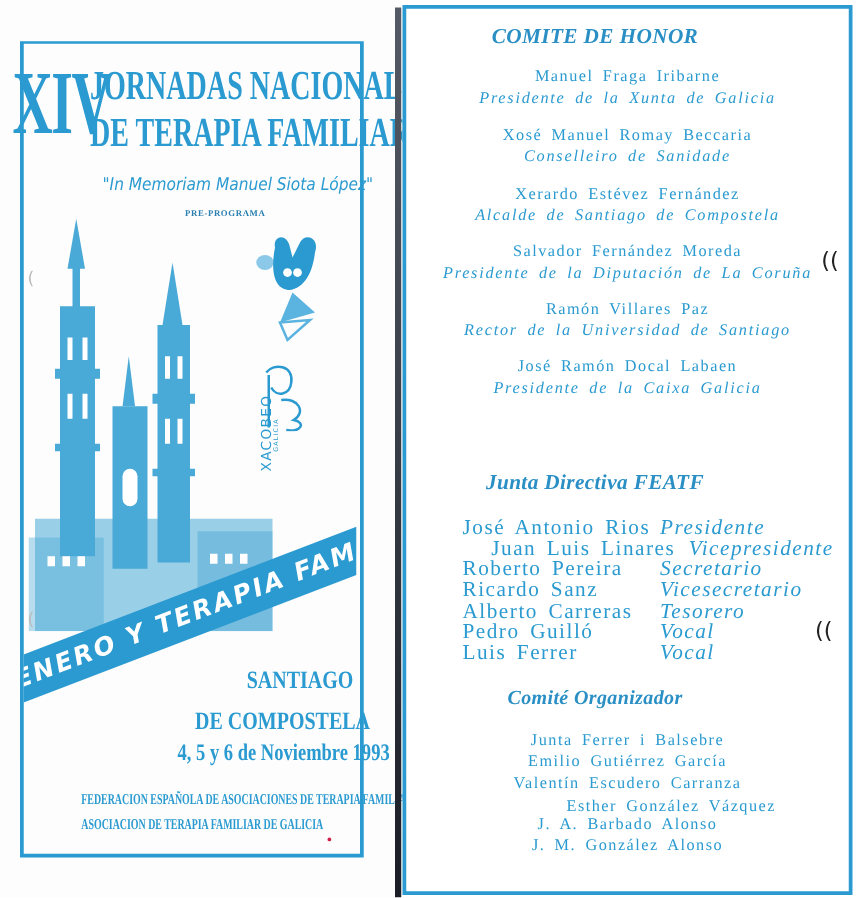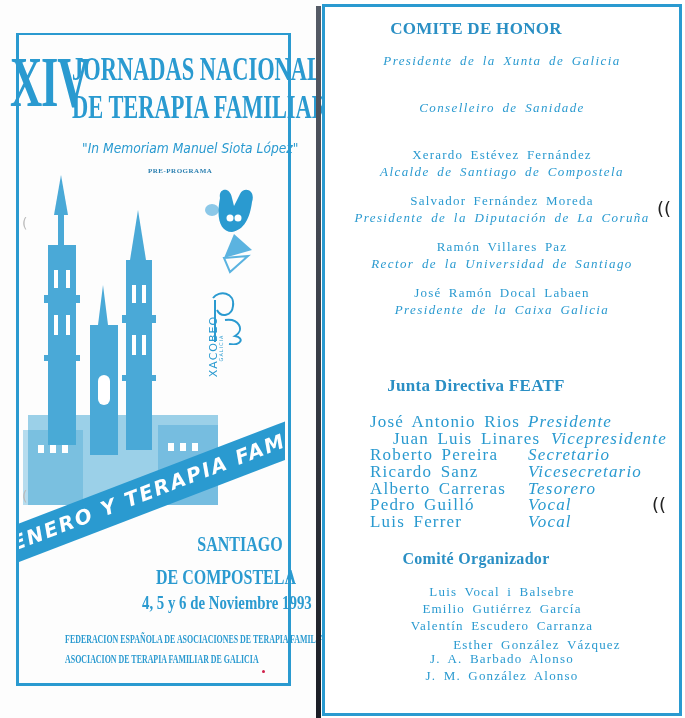--- a/index.html
+++ b/index.html
@@ -100,21 +100,21 @@
     .divider {
       position:absolute; left:316px; top:6px; width:5px; height:712px;
       background:linear-gradient(#555b66,#1a1d25);
     }
 
     
     .right-frame {
       position:absolute; left:322px; top:4px; width:354px; height:706px;
       border:3px solid #2a9ad0; background:#ffffff;
     }
-    .rp { position:absolute; left:322px; width:308px; text-align:center; color:#2a9ad0; }
+    .rp { position:absolute; left:322px; width:308px; text-align:center; color:#2a9ad0;font-style:italic; }
     .sec-title {
       font-family:"Liberation Serif", serif; font-weight:bold; font-size:17px;
       color:#2a8fc4; letter-spacing:0.3px;
     }
     .honor-name {
       font-family:"Liberation Serif", serif; font-size:13px; letter-spacing:1.2px;
       line-height:17px; word-spacing:3px;
     }
     .honor-role {
       font-family:"Liberation Serif", serif; font-style:italic; font-size:13px;
@@ -222,23 +222,25 @@
   <div class="hole" style="left:22px; top:488px;">(</div>
 </div>
 
 <div class="divider"></div>
 
 <div class="right-frame"></div>
 
 <div class="rp sec-title" style="top:19px;">COMITE DE HONOR</div>
 
 <div class="honor-item" style="top:52px;">
+  <div class="honor-name">Manuel Fraga Iribarne</div>
   <div class="honor-role">Presidente de la Xunta de Galicia</div>
 </div>
 <div class="honor-item" style="top:99px;">
+  <div class="honor-name">Xosé Manuel Romay Beccaria</div>
   <div class="honor-role">Conselleiro de Sanidade</div>
 </div>
 <div class="honor-item" style="top:146px;">
   <div class="honor-name">Xerardo Estévez Fernández</div>
   <div class="honor-role">Alcalde de Santiago de Compostela</div>
 </div>
 <div class="honor-item" style="top:192px;">
   <div class="honor-name">Salvador Fernández Moreda</div>
   <div class="honor-role">Presidente de la Diputación de La Coruña</div>
 </div>
@@ -277,21 +279,21 @@
   <span class="junta-name">Pedro Guilló</span>
   <span class="junta-role">Vocal</span>
 </div>
 <div class="junta-row" style="top:512px;">
   <span class="junta-name">Luis Ferrer</span>
   <span class="junta-role">Vocal</span>
 </div>
 
 <div class="rp sec-title" style="top:550px; font-size:16px;">Comité Organizador</div>
 
-<div class="org-member" style="top:583px;">Luis Vocal i Balsebre</div>
+<div class="org-member" style="top:583px;">Junta Ferrer i Balsebre</div>
 <div class="org-member" style="top:600px;">Emilio Gutiérrez García</div>
 <div class="org-member" style="top:617px;">Valentín Escudero Carranza</div>
 <div class="org-member" style="top:636px;margin-left:35px;">Esther González Vázquez</div>
 <div class="org-member" style="top:650px;">J. A. Barbado Alonso</div>
 <div class="org-member" style="top:667px;">J. M. González Alonso</div>
 
 <div class="binder" style="left:657px; top:198px;">((</div>
 <div class="binder" style="left:652px; top:494px;">((</div>
 
 </body></html>

